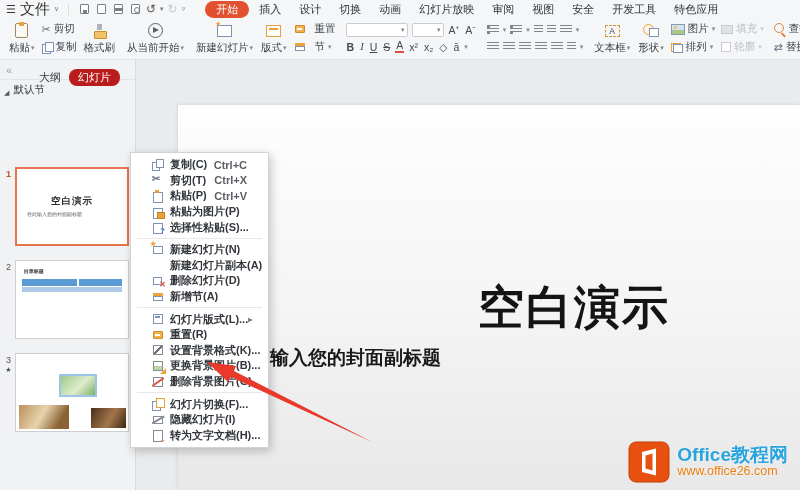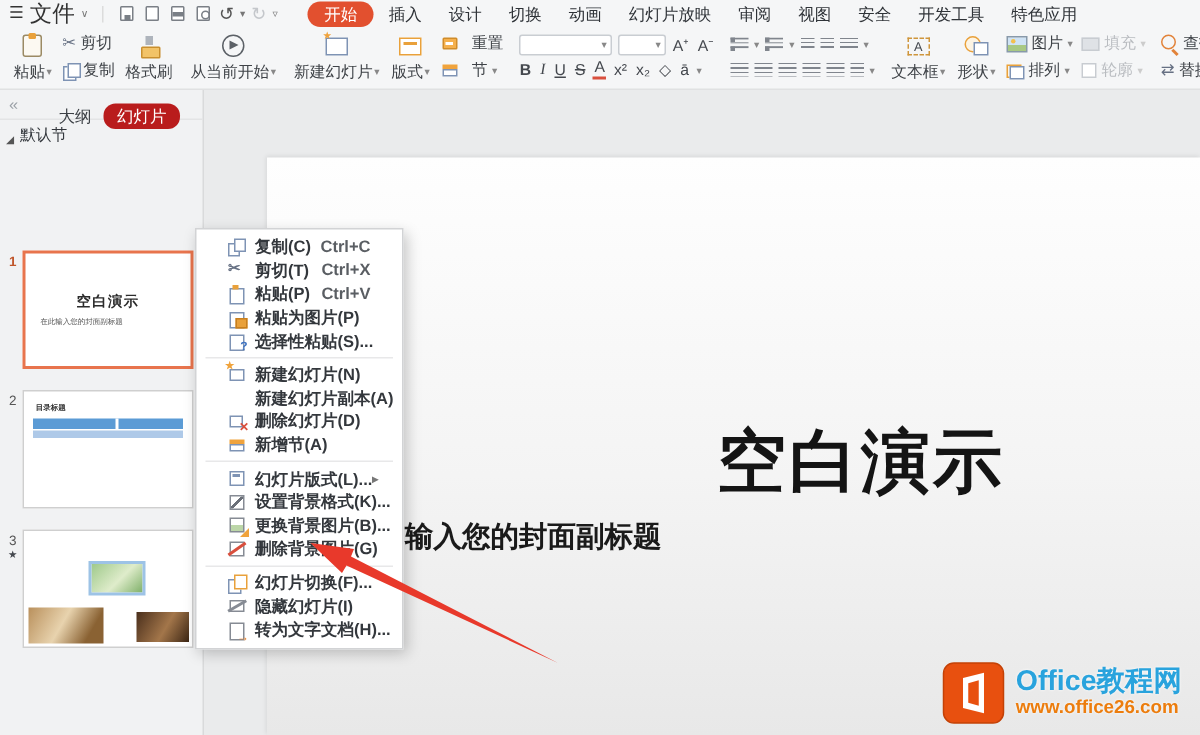--- a/index.html
+++ b/index.html
@@ -105,21 +105,21 @@
   
   .workspace { position:absolute; left:137px; top:60px; right:0; bottom:0; background:#eaebec; }
   .canvas { position:absolute; left:41px; top:45px; right:0; bottom:0; background:linear-gradient(180deg,#fefefe 0%,#f4f4f4 55%,#e8e8e8 100%); box-shadow:-1px -1px 3px rgba(0,0,0,.08); }
   .slide-title { position:absolute; left:300px; top:172px; font-size:46px; font-weight:bold; color:#141414; letter-spacing:2px; white-space:nowrap; }
   .slide-subtitle { position:absolute; left:92px; top:240px; font-size:19px; font-weight:bold; color:#1a1a1a; white-space:nowrap; }
 
   
   .watermark { position:absolute; right:4px; bottom:4px; display:flex; align-items:center; gap:7px; padding:3px 8px 3px 3px; }
   .wm-text { display:flex; flex-direction:column; line-height:1.05; }
   .wm-name { font-size:19px; font-weight:bold; color:#29a3dd; text-shadow:0 0 2px #fff; }
-  .wm-url { font-size:12.5px; font-weight:bold; color:#ec7d0e; text-shadow:0 0 2px #fff; }
+  .wm-url { font-size:12.5px; font-weight:normal; color:#ec7d0e; text-shadow:0 0 2px #fff; }
 
   
   .cmenu { position:absolute; left:130px; top:152px; width:139px; background:#fff; border:1px solid #d2d3d5; box-shadow:2px 3px 9px rgba(0,0,0,.22); padding:4px 0; z-index:40; }
   .cm-item { display:flex; align-items:center; height:15.6px; padding:0 21px; font-size:11px; color:#33373c; white-space:nowrap;font-weight:bold; }
   .cm-short { margin-left:auto; font-size:11px; color:#5a5e63; }
   .cm-sub { margin-left:auto; font-size:8px; color:#777; }
   .cm-sep { height:1px; background:#e8e8e9; margin:3px 6px; }
   .cmicon { width:12px; height:12px; margin-right:6px; position:relative; display:inline-block; flex:none; }
   .ic-copy::before { content:""; position:absolute; left:0; top:3px; width:6px; height:7px; border:1px solid #7e93b4; background:#fff; }
   .ic-copy::after  { content:""; position:absolute; left:4px; top:0; width:6px; height:7px; border:1px solid #7e93b4; background:#fff; }
@@ -469,20 +469,24 @@
         <span class="cmicon ic-addsection"></span>
         <span>新增节(A)</span>
       </div>
     <div class="cm-sep"></div>
     <div class="cm-item">
         <span class="cmicon ic-layout"></span>
         <span>幻灯片版式(L)...</span>
         <span class="cm-sub">▸</span>
       </div>
     <div class="cm-item">
+        <span class="cmicon ic-reset"></span>
+        <span>重置(R)</span>
+      </div>
+    <div class="cm-item">
         <span class="cmicon ic-bgformat"></span>
         <span>设置背景格式(K)...</span>
       </div>
     <div class="cm-item">
         <span class="cmicon ic-bgchange"></span>
         <span>更换背景图片(B)...</span>
       </div>
     <div class="cm-item">
         <span class="cmicon ic-bgdelete"></span>
         <span>删除背景图片(G)</span>

